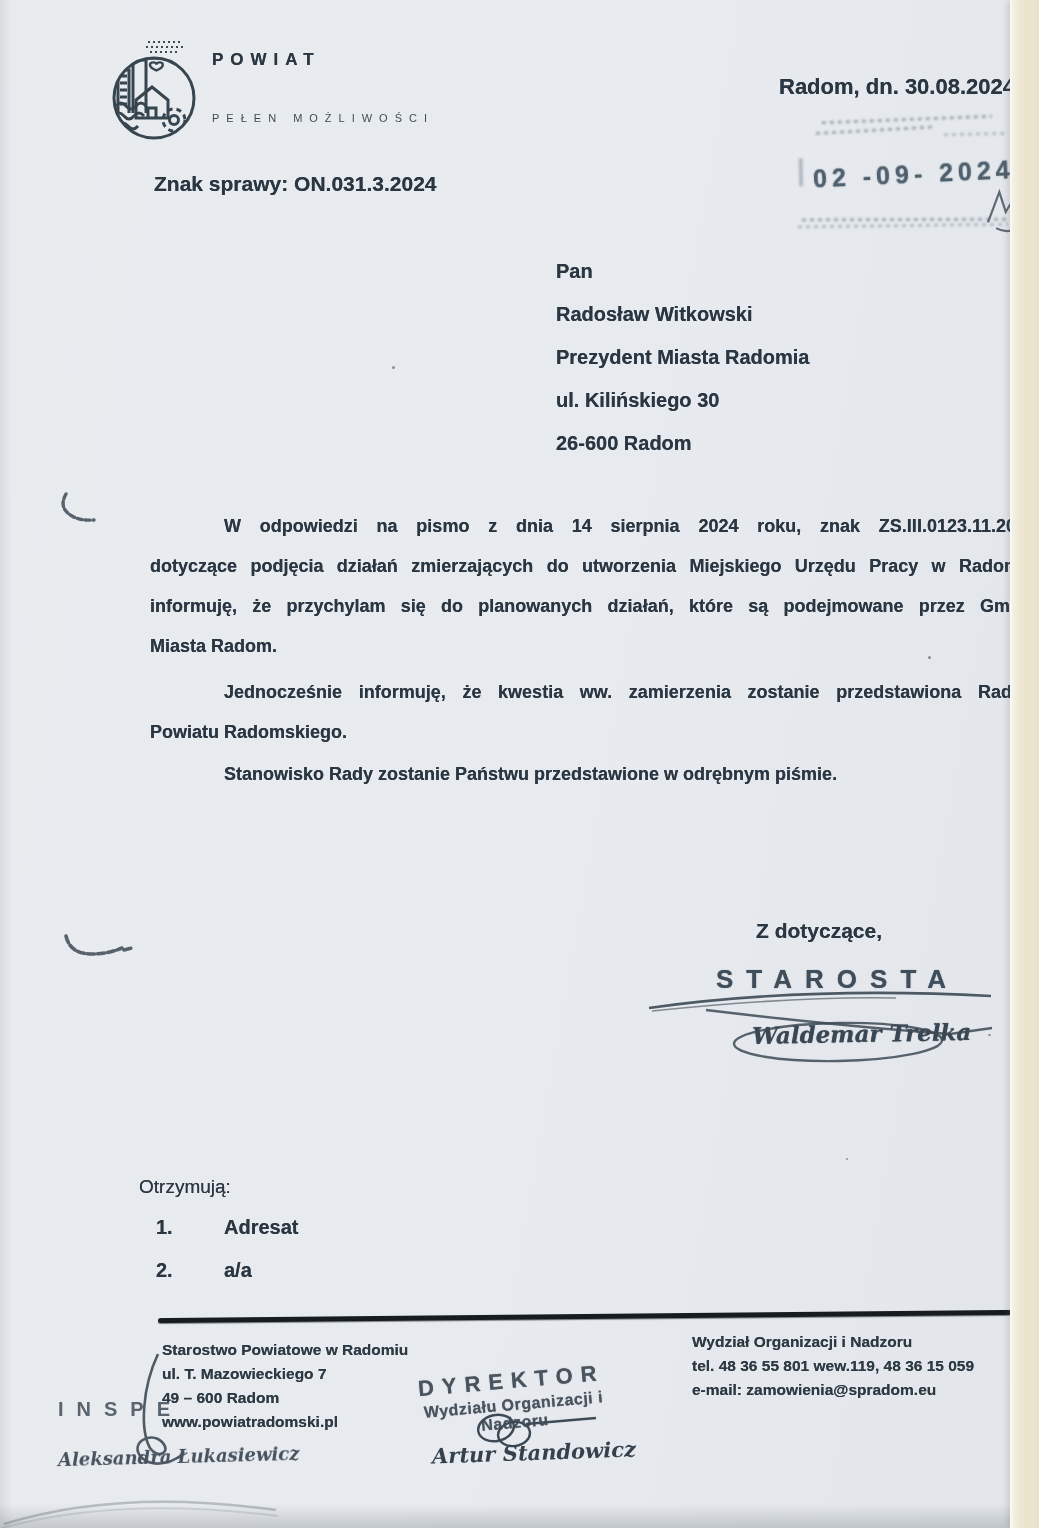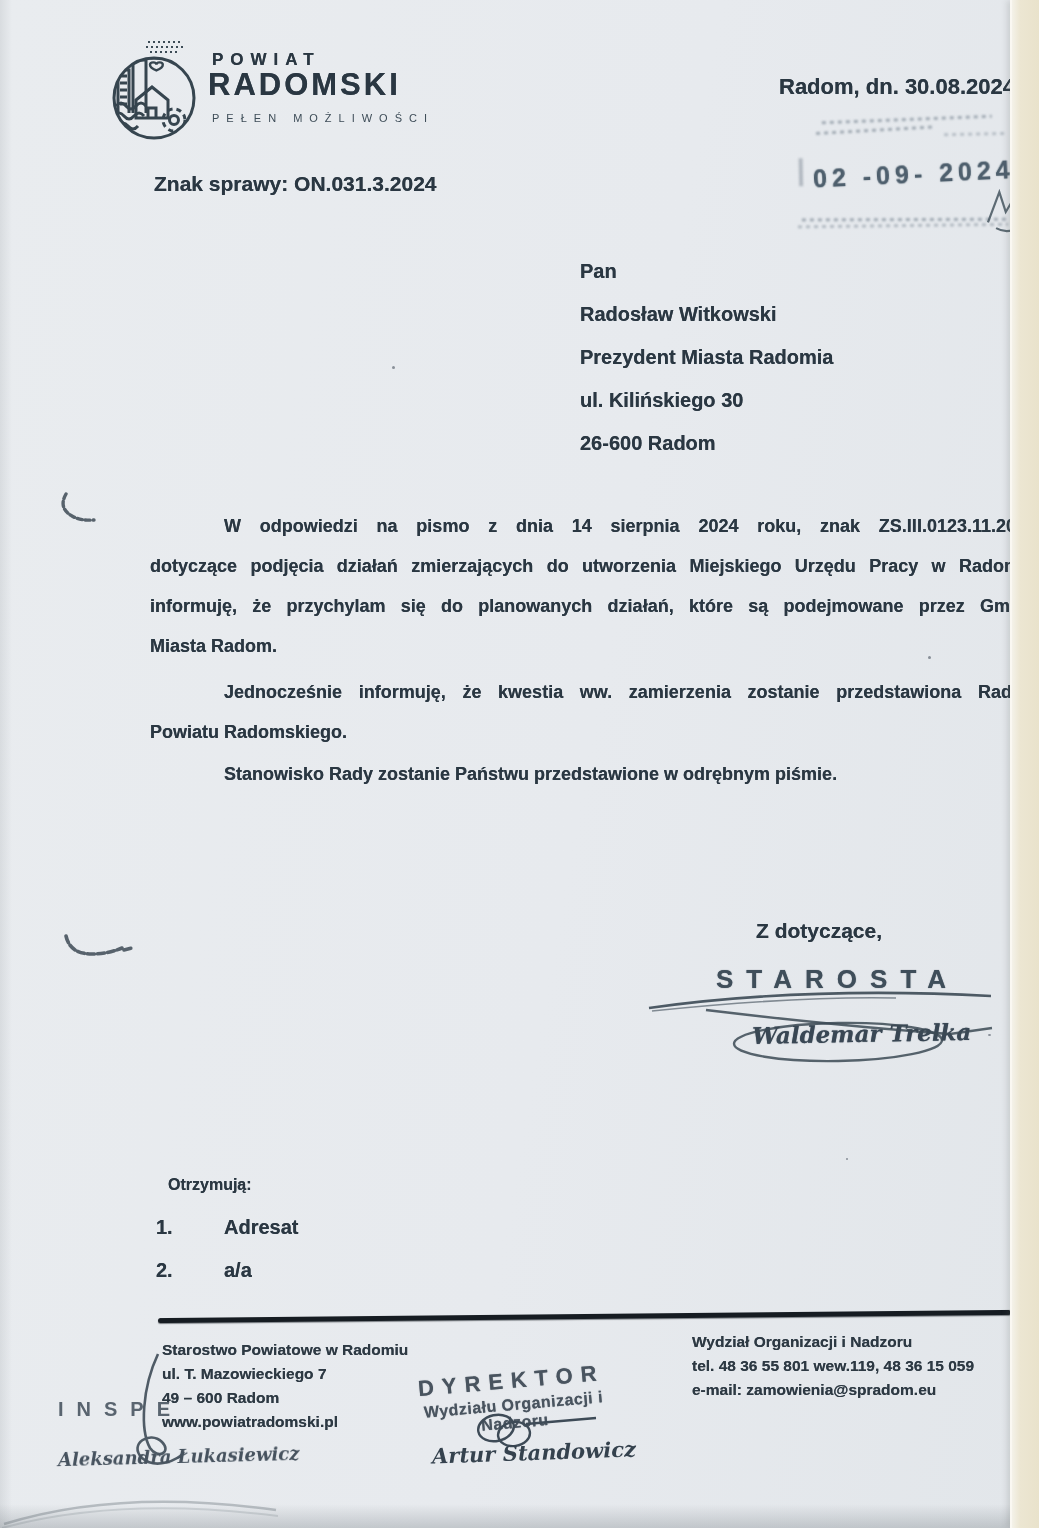--- a/index.html
+++ b/index.html
@@ -40,21 +40,21 @@
   .lline{text-align:left;}
   .indent{padding-left:74px;}
   
   .valediction{left:756px;top:919px;font-size:21px;font-weight:600;}
   .starosta{left:716px;top:964px;font-size:26px;font-weight:600;letter-spacing:13px;color:#3f4e5a;
     text-shadow:0 0 1px rgba(63,78,90,.8);filter:blur(.2px);white-space:nowrap;}
   .waldemar{left:752px;top:1020px;font-family:"DejaVu Serif","Liberation Serif",serif;
     font-style:italic;font-size:23px;font-weight:600;color:#394754;transform:rotate(-1deg);
     text-shadow:0 0 1px rgba(57,71,84,.8);white-space:nowrap;}
   
-  .dist-h{left:168px;top:1176px;font-size:16px;font-weight:700;}
+  .dist-h{left:139px;top:1176px;font-size:19px;font-weight:400;}
   .dist-num{left:156px;font-size:20px;font-weight:600;}
   .dist-label{left:224px;font-size:20px;font-weight:600;}
   
   .sep{left:158px;top:1314px;width:853px;height:5px;background:#161c22;border-radius:3px;
     transform:rotate(-.55deg);box-shadow:0 1px 1px rgba(22,28,34,.5);filter:blur(.3px);}
   
   .foot{font-size:15.5px;font-weight:700;line-height:24px;color:#2d3943;
     text-shadow:0 0 .5px rgba(45,57,67,.8);white-space:nowrap;}
   .foot div{height:24px;}
   .inspe{left:58px;top:1398px;font-size:20px;font-weight:600;letter-spacing:13px;color:#59646f;
@@ -98,40 +98,39 @@
         <path d="M42 80 v-10 h8 v10"></path>
         <path d="M10 68 q5 -6 10 0 t10 0 t10 0"></path>
         <path d="M8 78 q5 -6 10 0 t10 0 t10 0"></path>
         <path d="M12 88 q5 -6 10 0 t10 0"></path>
         <circle cx="68" cy="82" r="11" stroke-dasharray="5 4"></circle>
         <circle cx="68" cy="82" r="4.5"></circle>
       </g>
     </svg>
   </div>
   <div class="abs ink org1">POWIAT</div>
-  <div class="abs ink org2">RADOMSKI</div>
   <div class="abs tagline">PEŁEN MOŻLIWOŚCI</div>
 
   <div class="abs ink place-date">Radom, dn. 30.08.2024 r.</div>
   <div class="abs ink case-no">Znak sprawy: ON.031.3.2024</div>
 
   <div class="abs stamp">
     <div class="smudge" style="left:28px;top:6px;width:170px;transform:rotate(-1deg);"></div>
     <div class="smudge" style="left:22px;top:16px;width:120px;transform:rotate(-2deg);"></div>
     <div class="smudge" style="left:150px;top:22px;width:60px;opacity:.5;"></div>
     <div class="smudge" style="left:4px;top:44px;width:10px;height:28px;background:rgba(93,108,122,.5);width:4px;"></div>
     <div class="stamp-date">02 -09- 2024</div>
     <div class="smudge" style="left:6px;top:106px;width:205px;transform:rotate(1deg);"></div>
     <div class="smudge" style="left:2px;top:112px;width:210px;transform:rotate(.5deg);opacity:.55;"></div>
     <svg class="abs" style="left:186px;top:60px;" width="52" height="70" viewBox="0 0 52 70">
       <path d="M6 52 l12-30 l6 20 l10-16 l4 16 M14 58 q14 8 26 -4 l6 14" fill="none" stroke="#45555f" stroke-width="2.2" opacity=".85"></path>
     </svg>
   </div>
 
-  <div class="abs recip ink" style="left:556px;top:260px;width:330px;height:220px;margin-left:24px;">
+  <div class="abs recip ink" style="left:556px;top:260px;width:330px;height:220px;">
     <div style="top:0;">Pan</div>
     <div style="top:43px;">Radosław Witkowski</div>
     <div style="top:86px;">Prezydent Miasta Radomia</div>
     <div style="top:129px;">ul. Kilińskiego 30</div>
     <div style="top:172px;">26-600 Radom</div>
   </div>
 
   <svg class="abs" style="left:48px;top:488px;" width="66" height="50" viewBox="0 0 66 50">
     <path d="M18 6 q-8 14 6 22 q8 5 22 4" fill="none" stroke="#3d4a55" stroke-width="3.4" stroke-linecap="round" opacity=".85" stroke-dasharray="5 3"></path>
   </svg>

